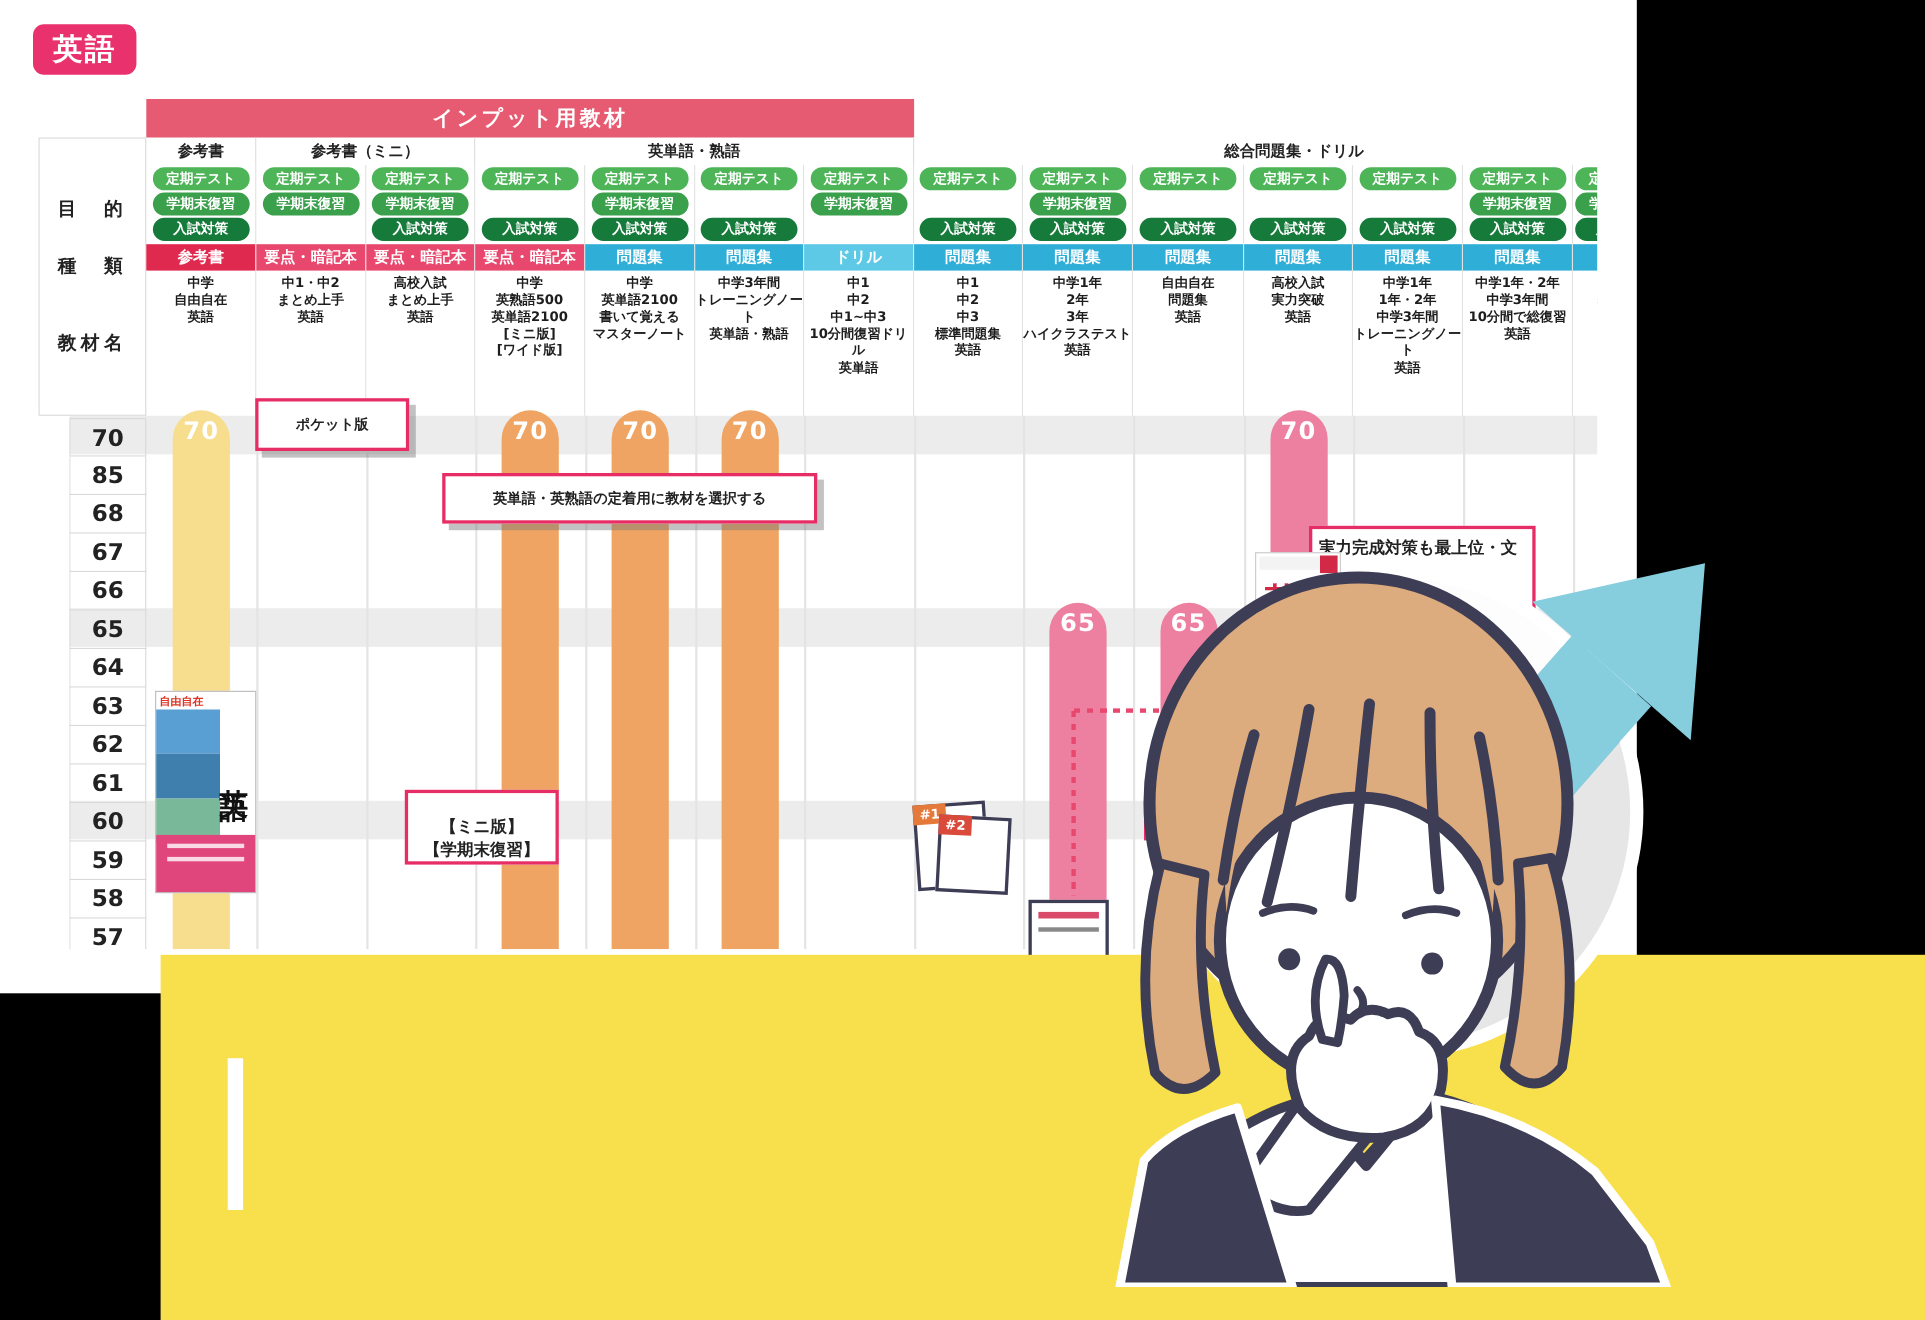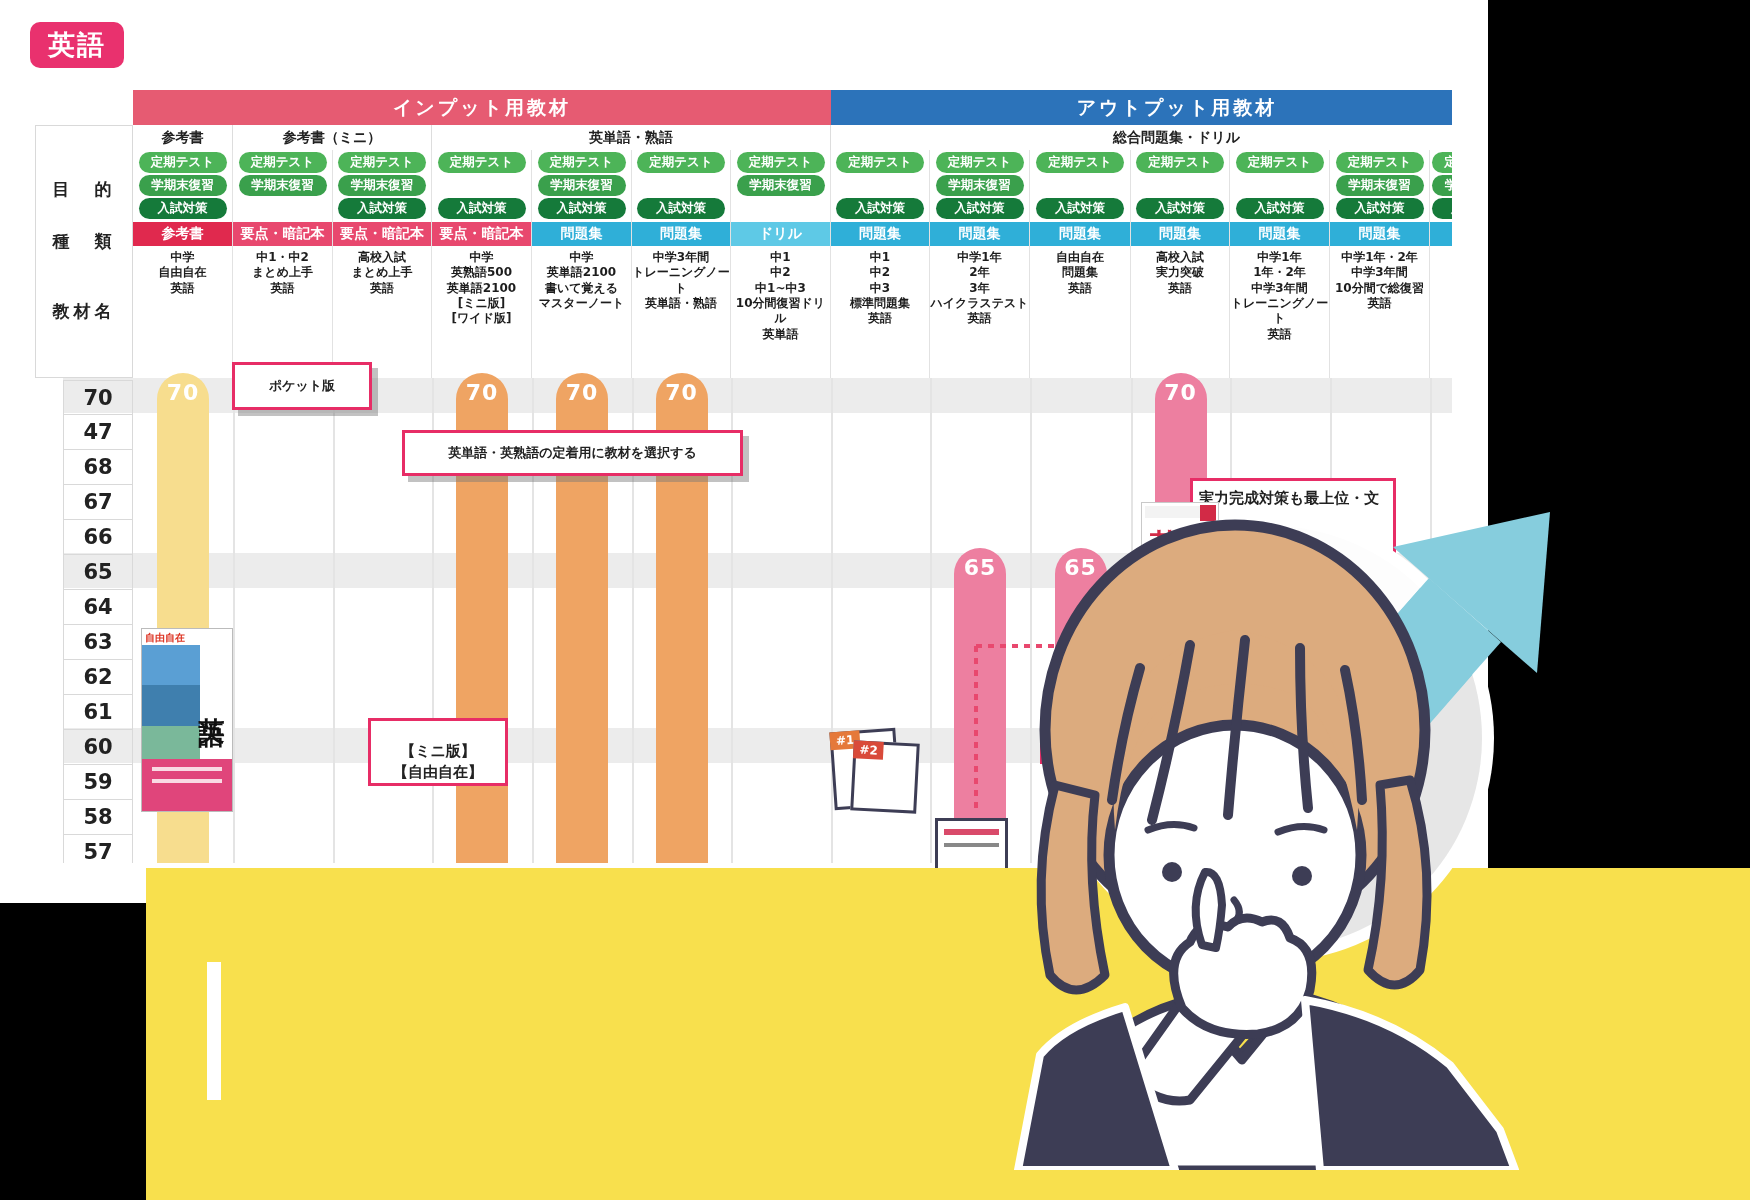--- a/index.html
+++ b/index.html
@@ -83,30 +83,29 @@
   </div>
 
   <div class="leftbox" style="top:125px;height:253px;"></div>
   <div class="leftlabel" style="top:178px;">目　的</div>
   <div class="leftlabel" style="top:230px;">種　類</div>
   <div class="leftlabel" style="top:300px;">教材名</div>
 
   <div class="tbl" id="tbl">
 
   <div class="abs hdr" style="left: 70px; top: 0px; width: 698px; background: rgb(230, 91, 114);">インプット用教材</div>
-      <div class="abs hdr" style="left: 768px; top: 0px; width: 692px; background: rgb(44, 115, 186);">アウトプット用教材</div>
       <div class="abs grp" style="left: 70px; top: 35px; width: 100px;">参考書</div>
       <div class="abs grp" style="left: 170px; top: 35px; width: 199px;">参考書（ミニ）</div>
       <div class="abs grp" style="left: 369px; top: 35px; width: 399px;">英単語・熟語</div>
       <div class="abs grp" style="left: 768px; top: 35px; width: 692px;">総合問題集・ドリル</div>
       <div class="band" style="left: 0px; top: 288px; width: 1460px; height: 35px;"></div>
       <div class="band" style="left: 0px; top: 463px; width: 1460px; height: 35px;"></div>
       <div class="band" style="left: 0px; top: 638px; width: 1460px; height: 35px;"></div>
       <div class="axiscell" style="top: 290px; border-top: 1px solid rgb(217, 217, 217);">70</div>
-      <div class="axiscell" style="top: 325px; border-top: none;">47</div>
+      <div class="axiscell" style="top: 325px; border-top: none;">85</div>
       <div class="axiscell" style="top: 360px; border-top: none;">68</div>
       <div class="axiscell" style="top: 395px; border-top: none;">67</div>
       <div class="axiscell" style="top: 430px; border-top: none;">66</div>
       <div class="axiscell" style="top: 465px; border-top: none;">65</div>
       <div class="axiscell" style="top: 500px; border-top: none;">64</div>
       <div class="axiscell" style="top: 535px; border-top: none;">63</div>
       <div class="axiscell" style="top: 570px; border-top: none;">62</div>
       <div class="axiscell" style="top: 605px; border-top: none;">61</div>
       <div class="axiscell" style="top: 640px; border-top: none;">60</div>
       <div class="axiscell" style="top: 675px; border-top: none;">59</div>
@@ -316,21 +315,21 @@
     </div>
 
   <div class="notebox" style="left:232px;top:362px;width:134px;height:42px;">
     <span>ポケット版</span>
   </div>
   <div class="notebox" style="left:402px;top:430px;width:335px;height:40px;">
     <span>英単語・英熟語の定着用に教材を選択する</span>
   </div>
   <div class="notebox" style="left:368px;top:718px;width:134px;height:62px;flex-direction:column;line-height:1.4;box-shadow:none;font-size:15px;justify-content:flex-end;">
     <span>【ミニ版】</span>
-    <span>【自由自在】</span>
+    <span>【学期末復習】</span>
   </div>
   <div class="notebox" style="left:1190px;top:478px;width:188px;height:84px;align-items:flex-start;justify-content:flex-start;padding:8px 6px;font-size:15px;box-shadow:none;">
     <span>実力完成対策も最上位・文</span>
   </div>
 
   <div class="book bk-jiyu">
     <span class="logo">自由自在</span>
     <span class="ph">
       <i style="background:#5a9fd4;"></i>
         <i style="background:#3f7fae;"></i>

